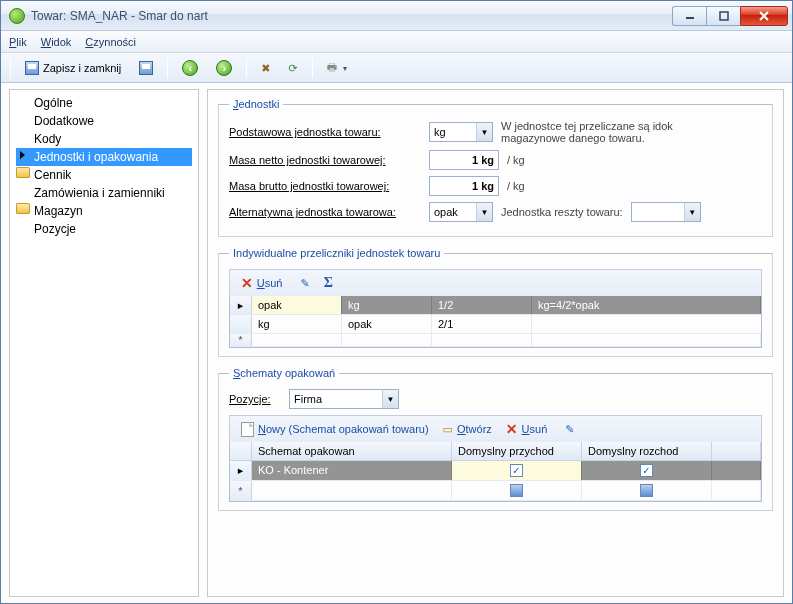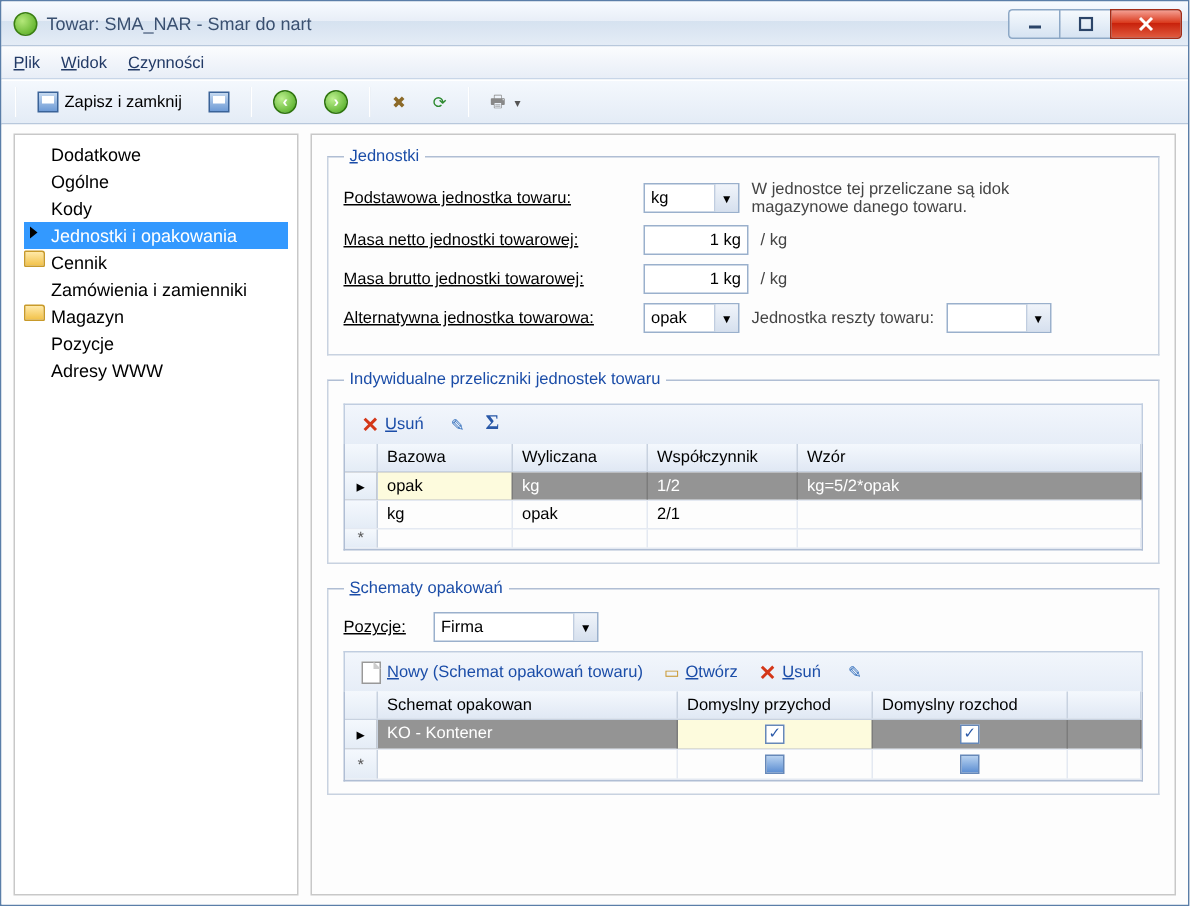--- a/index.html
+++ b/index.html
@@ -176,20 +176,21 @@
   width: 200px;
   text-decoration: underline;
 }
 .inp {
   border:1px solid #9ab0cc;
   height: 20px;
   background:#fff;
   padding: 0 4px;
   font-family:inherit;
   font-size:11px;
+  font-weight:bold;
 }
 .num { width: 70px; text-align:right; }
 .combo {
   width: 64px; height:20px;
   border:1px solid #9ab0cc;
   background:#fff;
   display:flex; align-items:center;
   padding: 0 4px;
   position:relative;
 }
@@ -330,29 +331,28 @@
     <div class="sep"></div>
     <div class="tb-btn">
         <span style="color:#888">🖶</span>
         <span style="font-size:8px;color:#555;margin-left:2px;">▾</span>
       </div>
   </div>
 
   <div class="body-area">
 
     <div class="sidebar">
+      <div class="item"><span>Ogólne</span></div>
       <div class="item"><span>Dodatkowe</span></div>
-      <div class="item"><span>Ogólne</span></div>
       <div class="item"><span>Kody</span></div>
       <div class="item selected"><span class="caret"></span><span>Jednostki i opakowania</span></div>
       <div class="item"><span class="folder"></span><span>Cennik</span></div>
       <div class="item"><span>Zamówienia i zamienniki</span></div>
       <div class="item"><span class="folder"></span><span>Magazyn</span></div>
       <div class="item"><span>Pozycje</span></div>
-      <div class="item"><span>Adresy WWW</span></div>
     </div>
 
     <div class="content">
 
       <fieldset>
         <legend><u>J</u>ednostki</legend>
 
         <div class="form-row">
           <label>Podstawowa jednostka towaru:</label>
           <div class="combo">
@@ -399,33 +399,26 @@
           <div class="sep"></div>
           <div class="tb-btn">
             <span style="color:#2a68b8">✎</span>
           </div>
           <div class="tb-btn">
             <span class="icon-sigma">Σ</span>
           </div>
         </div>
 
         <div class="grid">
-          <div class="grid-header">
-            <div class="row-ind"></div>
-            <div class="cell" style="width:90px">Bazowa</div>
-            <div class="cell" style="width:90px">Wyliczana</div>
-            <div class="cell" style="width:100px">Współczynnik</div>
-            <div class="cell" style="flex:1">Wzór</div>
-          </div>
           <div class="grid-row sel">
             <div class="row-ind">▸</div>
             <div class="cell highlight" style="width:90px">opak</div>
             <div class="cell" style="width:90px">kg</div>
             <div class="cell" style="width:100px">1/2</div>
-            <div class="cell" style="flex:1">kg=5/2*opak</div>
+            <div class="cell" style="flex:1">kg=4/2*opak</div>
           </div>
           <div class="grid-row">
             <div class="row-ind"></div>
             <div class="cell" style="width:90px">kg</div>
             <div class="cell" style="width:90px">opak</div>
             <div class="cell" style="width:100px">2/1</div>
           </div>
           <div class="grid-row">
             <div class="row-ind">*</div>
             <div class="cell" style="width:90px"></div>

